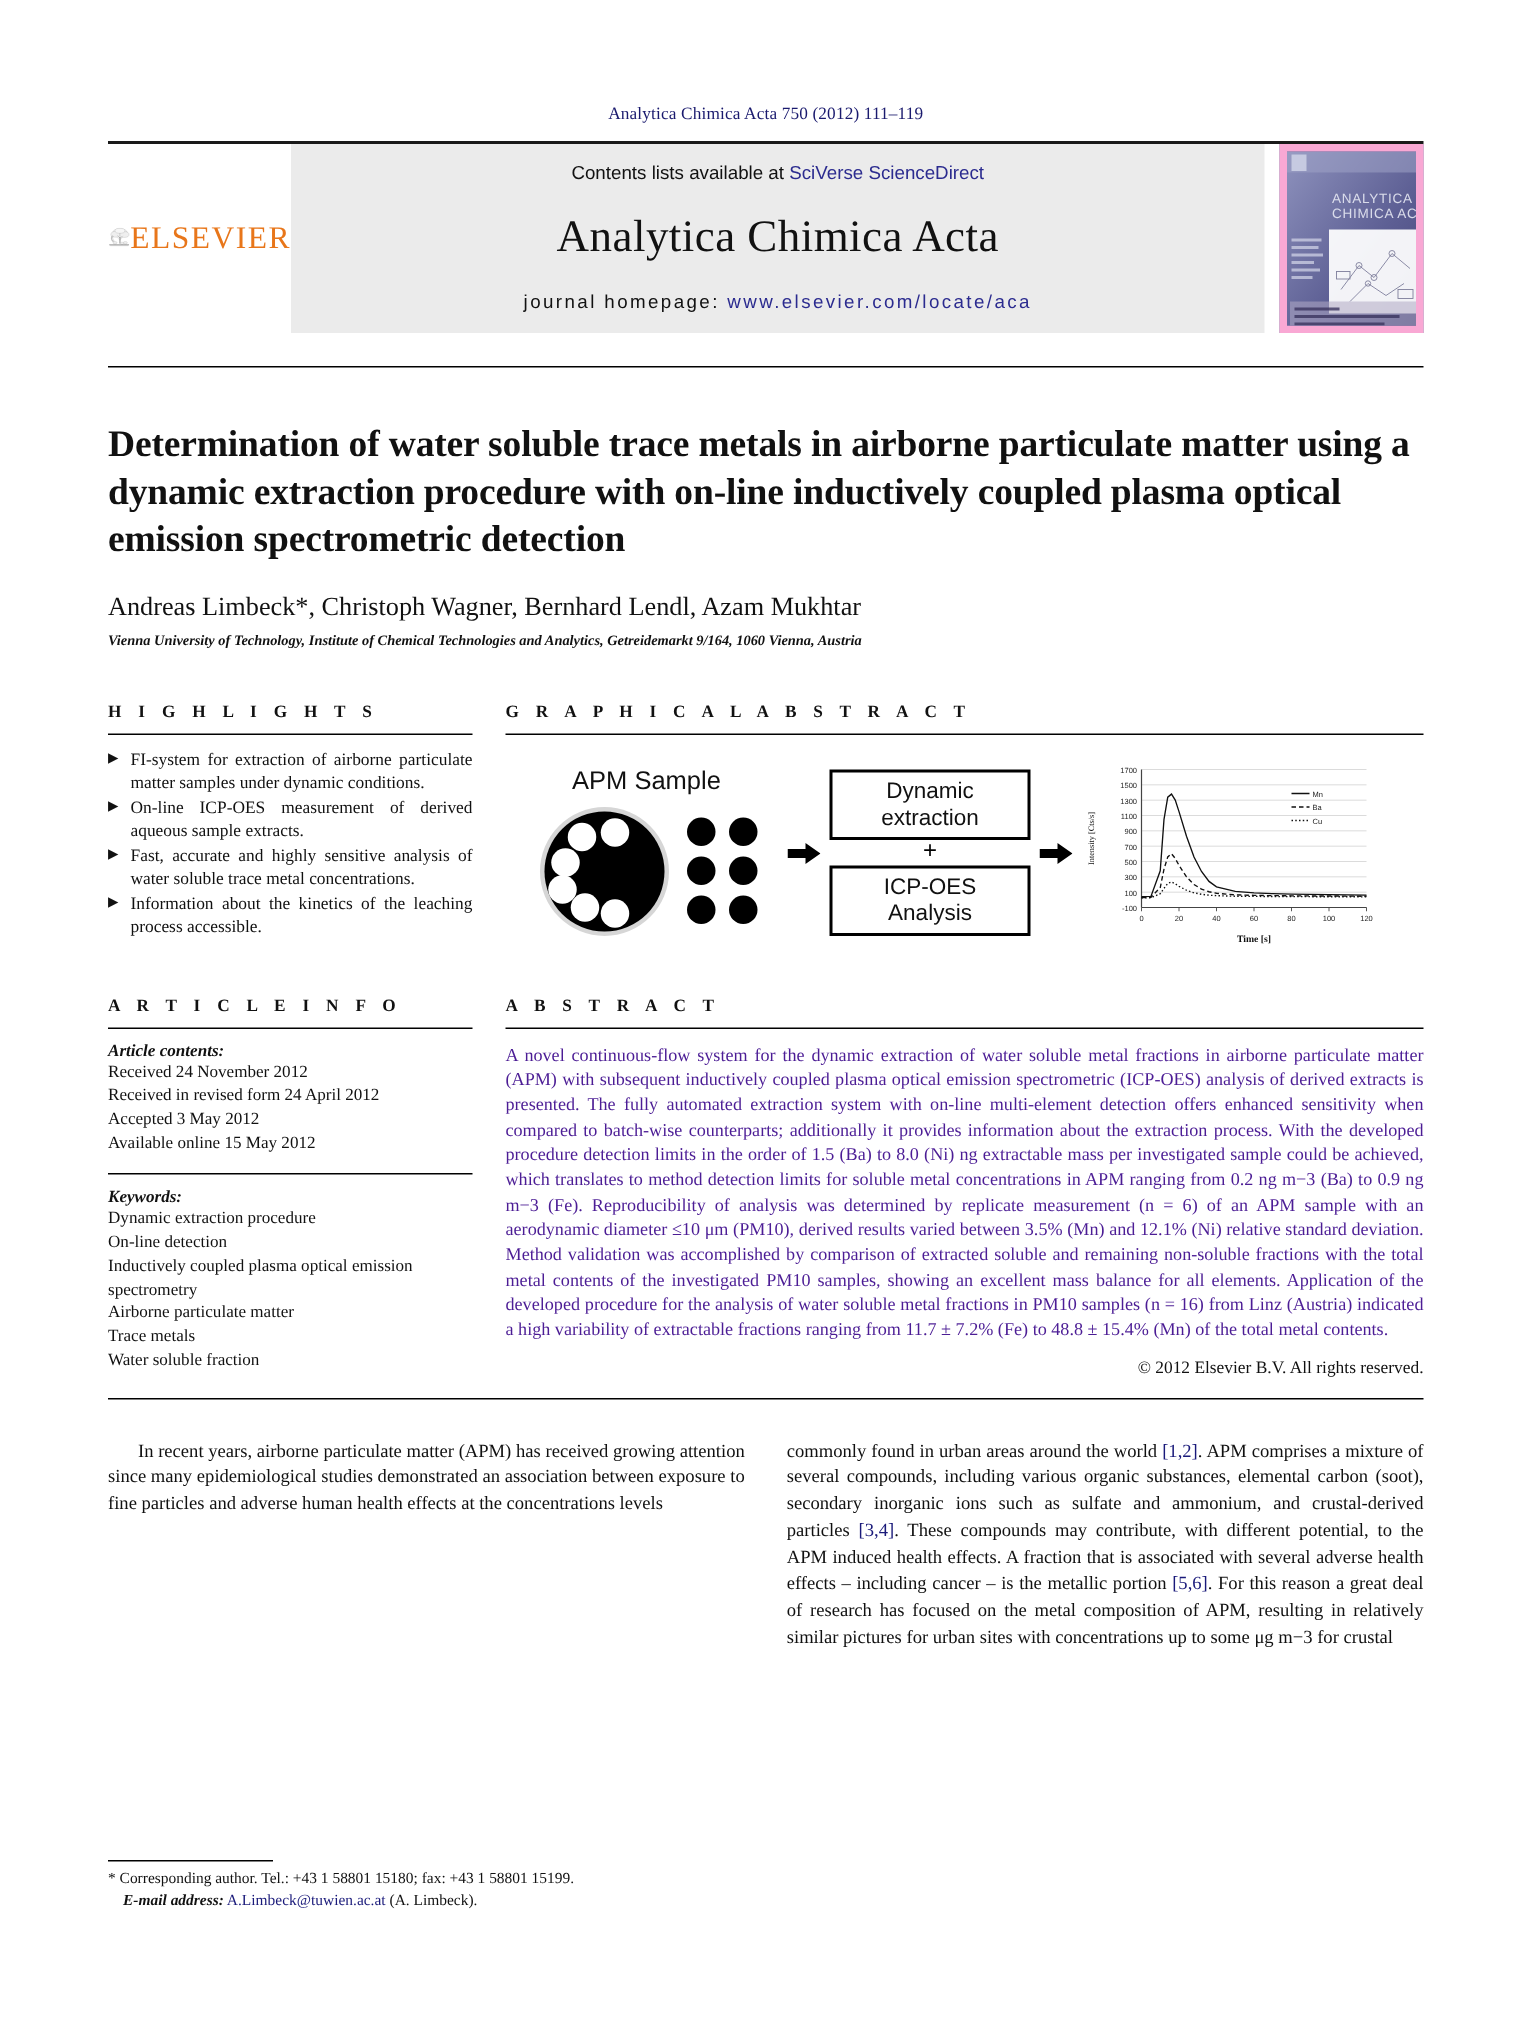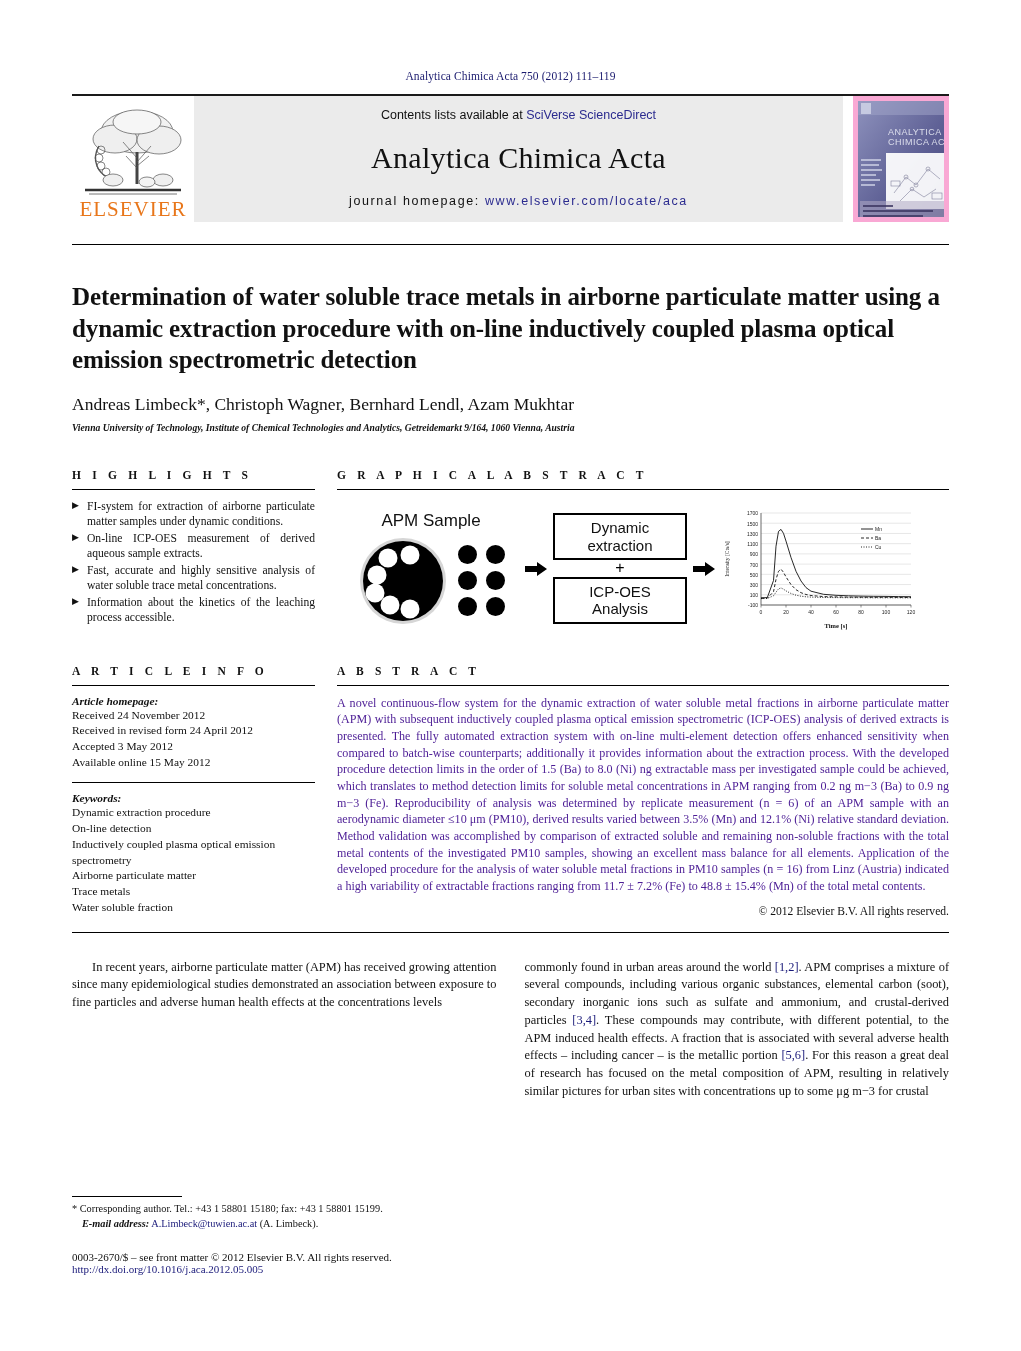--- a/index.html
+++ b/index.html
@@ -29,21 +29,21 @@
     margin-top:12px;
     border-top:2px solid #1a1a1a;
     display:flex;
     align-items:stretch;
     height:128px;
   }
   .elsevier-logo {
     width:122px;
     flex:0 0 122px;
     display:flex;
-    flex-direction:column;
+    flex-direction:row;
     align-items:center;
     justify-content:flex-end;
     padding-bottom:2px;
   }
   .tree-svg { display:block; }
   .elsevier-word {
     font-family:"Liberation Serif", serif;
     font-size:21px;
     letter-spacing:1px;
     color:#E8761A;
@@ -470,21 +470,21 @@
             </svg>
         </div>
       </div>
     </div>
   </div>
 
   <div class="band" style="margin-top:26px;">
     <div class="col-left">
       <div class="sec-head">A R T I C L E   I N F O</div>
       <div class="sec-rule"></div>
-      <div class="meta-label">Article homepage:</div>
+      <div class="meta-label">Article contents:</div>
       <div class="meta-line">Received 24 November 2012</div>
       <div class="meta-line">Received in revised form 24 April 2012</div>
       <div class="meta-line">Accepted 3 May 2012</div>
       <div class="meta-line">Available online 15 May 2012</div>
       <div class="meta-rule"></div>
       <div class="meta-label">Keywords:</div>
       <div class="meta-line">Dynamic extraction procedure</div>
       <div class="meta-line">On-line detection</div>
       <div class="meta-line">Inductively coupled plasma optical emission spectrometry</div>
       <div class="meta-line">Airborne particulate matter</div>
@@ -514,19 +514,15 @@
   <div class="footer">
     <div class="foot-rule"></div>
     <div class="foot-note">
       <div>* Corresponding author. Tel.: +43 1 58801 15180; fax: +43 1 58801 15199.</div>
       <div style="padding-left:10px;">
         <span class="email-label">E-mail address:</span>
         <span class="email">A.Limbeck@tuwien.ac.at</span>
         <span>(A. Limbeck).</span>
       </div>
     </div>
-    <div class="issn-block">
-      <div class="issn">0003-2670/$ – see front matter © 2012 Elsevier B.V. All rights reserved.</div>
-      <div class="doi">http://dx.doi.org/10.1016/j.aca.2012.05.005</div>
-    </div>
   </div>
 
 </div>
 
 </body></html>

